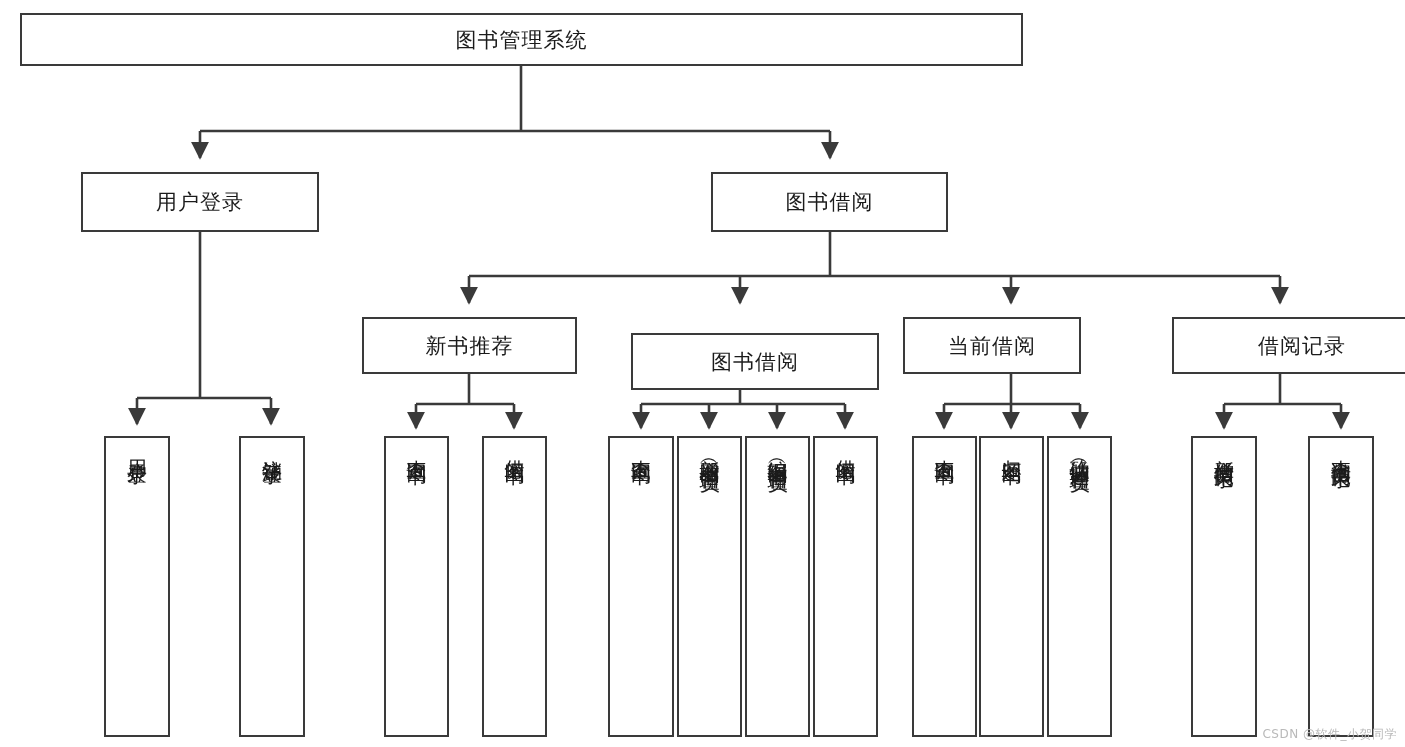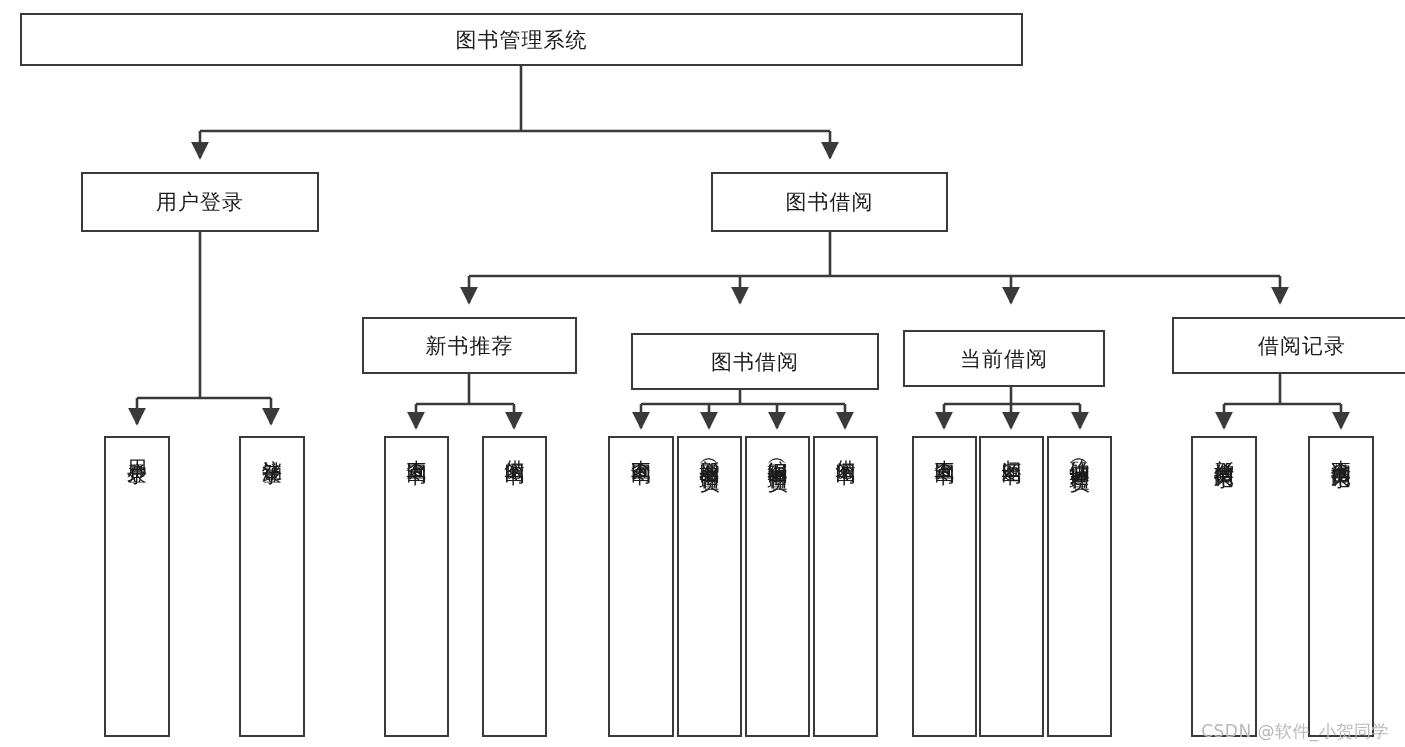--- a/index.html
+++ b/index.html
@@ -38,23 +38,23 @@
     justify-content:flex-start;
     align-items:center;
   }
   .node.vert .vtext{
     writing-mode:vertical-rl;
     text-orientation:upright;
     white-space:nowrap;
   }
   #watermark{
     position:absolute;
-    right:16px;
+    right:8px;
     bottom:4px;
-    font-size:17px;
+    font-size:12px;
     color:#b9b9b9;
     letter-spacing:0.5px;
     font-family:"DejaVu Sans","Liberation Sans",sans-serif;
     z-index:5;
     pointer-events:none;
   }
   svg#wires{
     position:absolute;left:0;top:0;width:1405px;height:747px;
     z-index:0;
   }
@@ -125,21 +125,21 @@
   <div class="node horiz" style="left:711px;top:172px;width:237px;height:60px;">
     <span>图书借阅</span>
   </div>
 
   <div class="node horiz" style="left:362px;top:317px;width:215px;height:57px;">
     <span>新书推荐</span>
   </div>
   <div class="node horiz" style="left:631px;top:333px;width:248px;height:57px;">
     <span>图书借阅</span>
   </div>
-  <div class="node horiz" style="left:903px;top:330px;width:202px;height:57px;">
+  <div class="node horiz" style="left:903px;top:317px;width:178px;height:57px;">
     <span>当前借阅</span>
   </div>
   <div class="node horiz" style="left:1172px;top:317px;width:260px;height:57px;">
     <span>借阅记录</span>
   </div>
 
   <div class="node vert" style="left:104px;top:436px;width:66px;height:301px;">
     <span class="vtext">用户登录</span>
   </div>
   <div class="node vert" style="left:239px;top:436px;width:66px;height:301px;">

